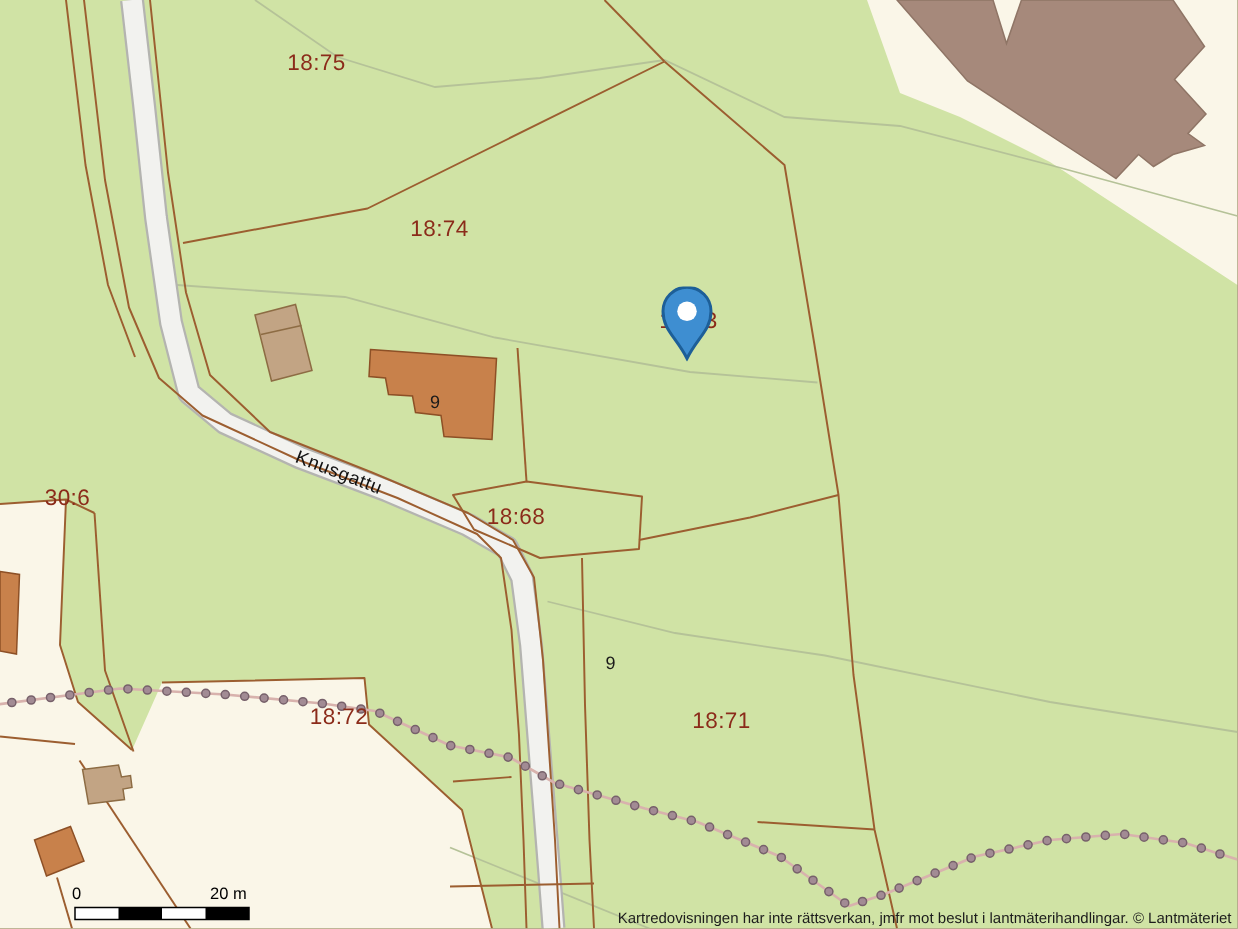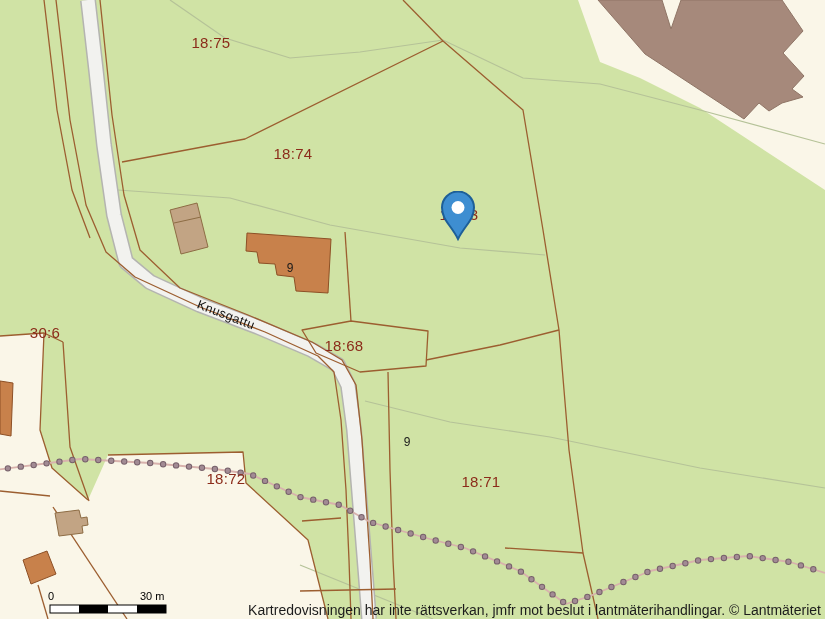--- a/index.html
+++ b/index.html
@@ -13,21 +13,21 @@
   .lbl{
     position:absolute;z-index:2;transform:translate(-50%,-50%);
     white-space:nowrap;pointer-events:none;
   }
   .parcel-lbl{color:#8b2b1a;font-size:15px;letter-spacing:.3px;}
   .house-no{color:#1a1a1a;font-size:12px;}
   .road-lbl{color:#111;font-size:12.5px;letter-spacing:.5px;transform:translate(-50%,-50%) rotate(21deg);}
   .scale-txt{position:absolute;z-index:2;color:#000;font-size:11px;}
   #attribution{
     position:absolute;z-index:2;right:4px;bottom:1px;
-    color:#1c1c1c;font-size:14px;white-space:nowrap;margin-top:29px;
+    color:#1c1c1c;font-size:10px;white-space:nowrap;margin-top:29px;
   }
   #pin{position:absolute;z-index:3;left:439px;top:191px;}
 </style>
 </head>
 <body>
 
 <div id="map">
 
   <svg class="base" width="825" height="619" viewBox="0 0 825 619">
 
@@ -101,21 +101,21 @@
   <div class="lbl parcel-lbl" style="left:481px;top:437px;margin-top:44px;">18:71</div>
   <div class="lbl parcel-lbl" style="left:226px;top:478px;">18:72</div>
   <div class="lbl parcel-lbl" style="left:45px;top:332px;">30:6</div>
 
   <div class="lbl house-no" style="left:290px;top:268px;">9</div>
   <div class="lbl house-no" style="left:407px;top:442px;">9</div>
 
   <div class="lbl road-lbl" style="left:226px;top:315px;">Knusgattu</div>
 
   <div class="scale-txt" style="left:48px;top:590px;">0</div>
-  <div class="scale-txt" style="left:140px;top:590px;">30 m</div>
+  <div class="scale-txt" style="left:140px;top:590px;">20 m</div>
 
   <div id="attribution">Kartredovisningen har inte rättsverkan, jmfr mot beslut i lantmäterihandlingar. © Lantmäteriet</div>
 
   <svg id="pin" width="38" height="50" viewBox="0 0 38 50">
     <path d="M19,48 C12,34 3,29 3,16.5 A16,16 0 0 1 35,16.5 C35,29 26,34 19,48 Z" fill="#3e8ed1" stroke="#1d5f98" stroke-width="2"></path>
     <circle cx="19" cy="16.5" r="6.5" fill="#ffffff"></circle>
   </svg>
 
 </div>
 

